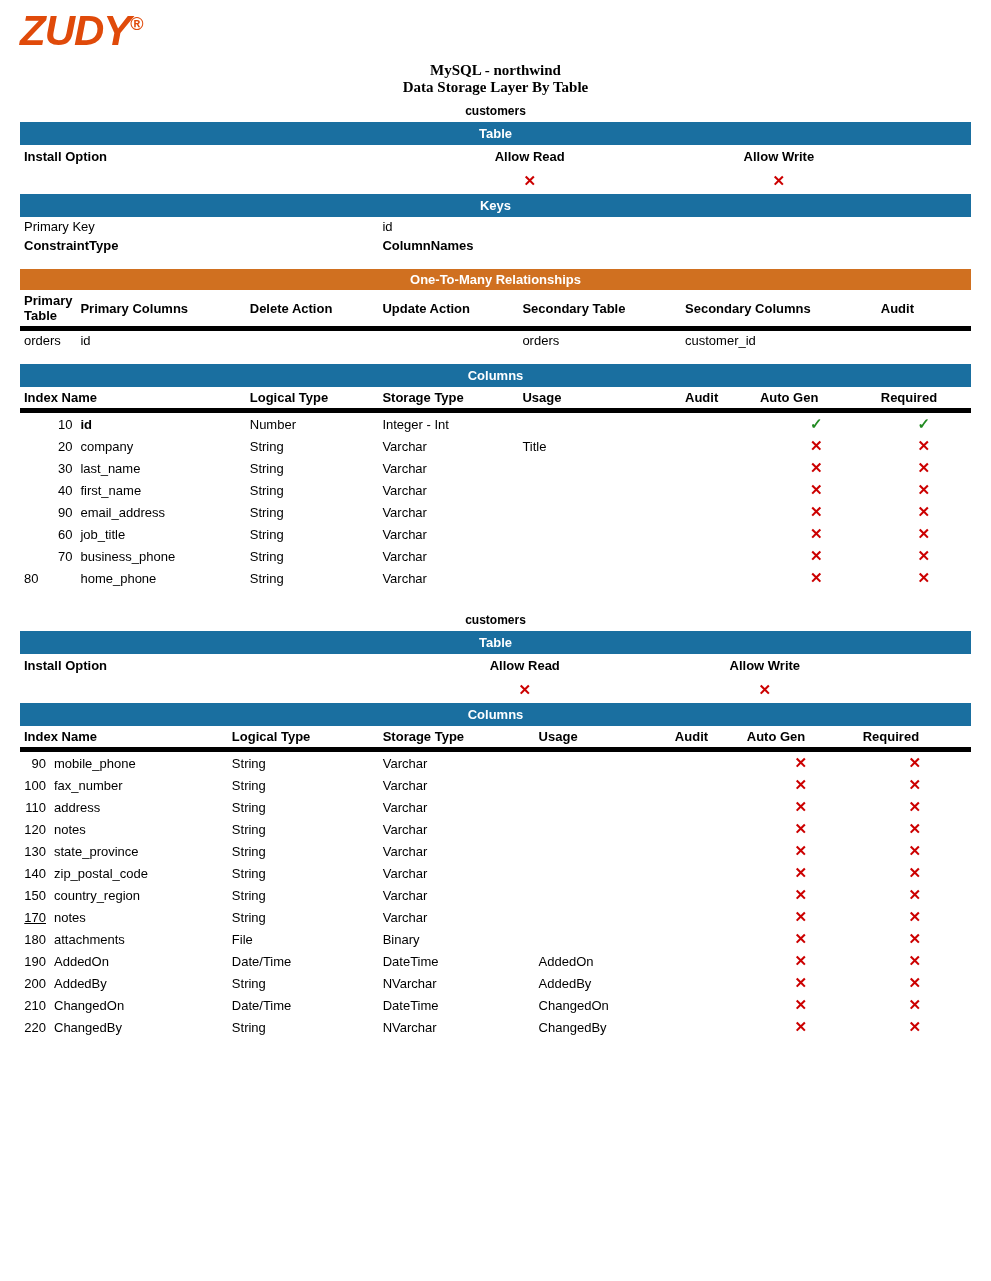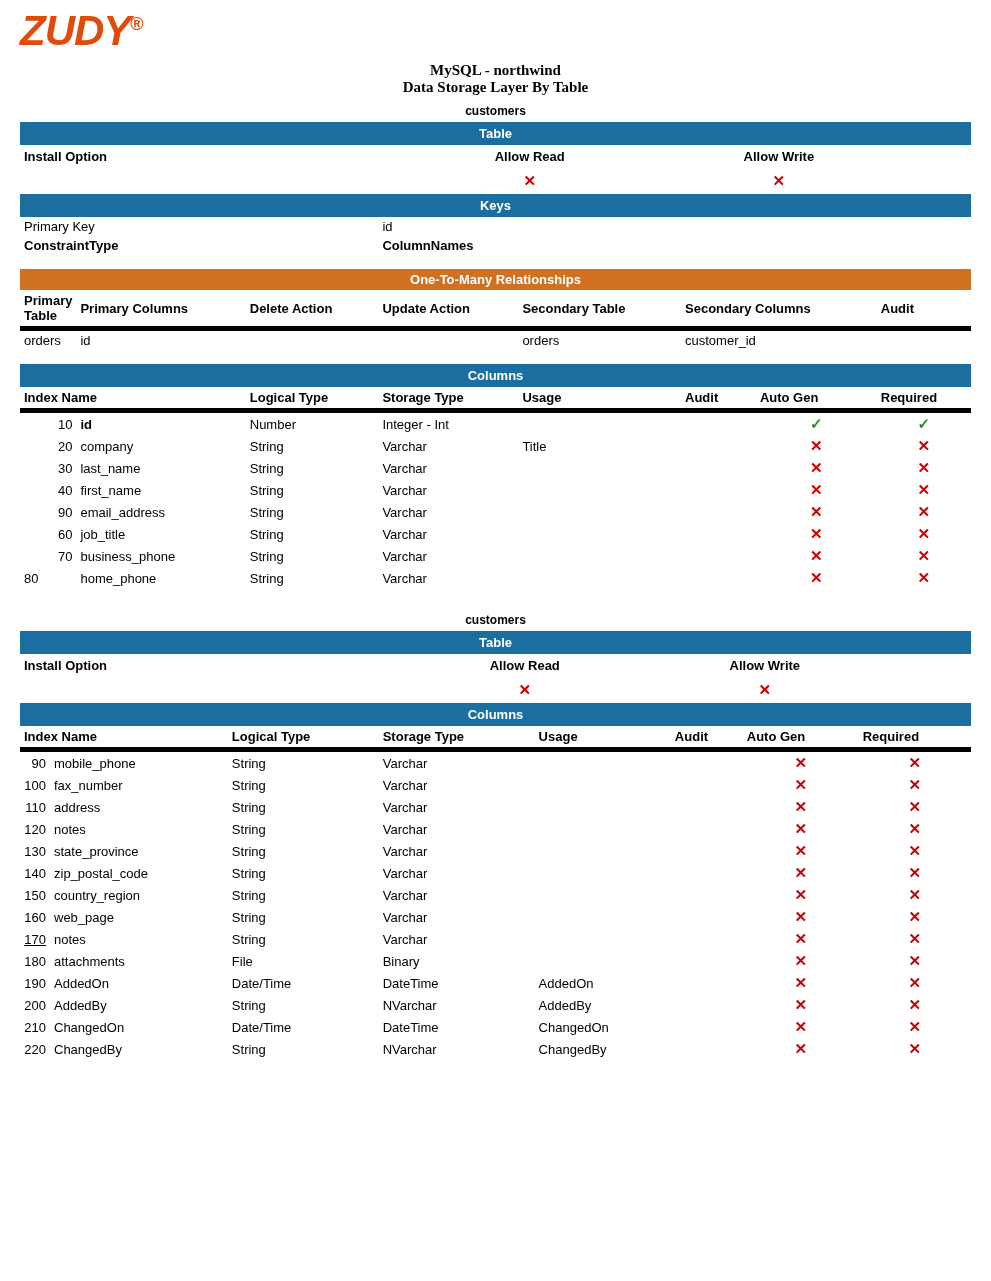--- a/index.html
+++ b/index.html
@@ -374,30 +374,20 @@
     <td style="width:30px;text-align:right;padding-right:4px;">150</td>
     <td>country_region</td>
     <td>String</td>
     <td>Varchar</td>
     <td></td>
     <td></td>
     <td style="text-align:center;"><span class="red-x">✕</span></td>
     <td colspan="2" style="text-align:center;"><span class="red-x">✕</span></td>
   </tr>
   <tr class="data-row">
-    <td style="width:30px;text-align:right;padding-right:4px;">160</td>
-    <td>web_page</td>
-    <td>String</td>
-    <td>Varchar</td>
-    <td></td>
-    <td></td>
-    <td style="text-align:center;"><span class="red-x">✕</span></td>
-    <td colspan="2" style="text-align:center;"><span class="red-x">✕</span></td>
-  </tr>
-  <tr class="data-row">
     <td style="width:30px;text-align:right;padding-right:4px;text-decoration:underline;">170</td>
     <td>notes</td>
     <td>String</td>
     <td>Varchar</td>
     <td></td>
     <td></td>
     <td style="text-align:center;"><span class="red-x">✕</span></td>
     <td colspan="2" style="text-align:center;"><span class="red-x">✕</span></td>
   </tr>
   <tr class="data-row">

